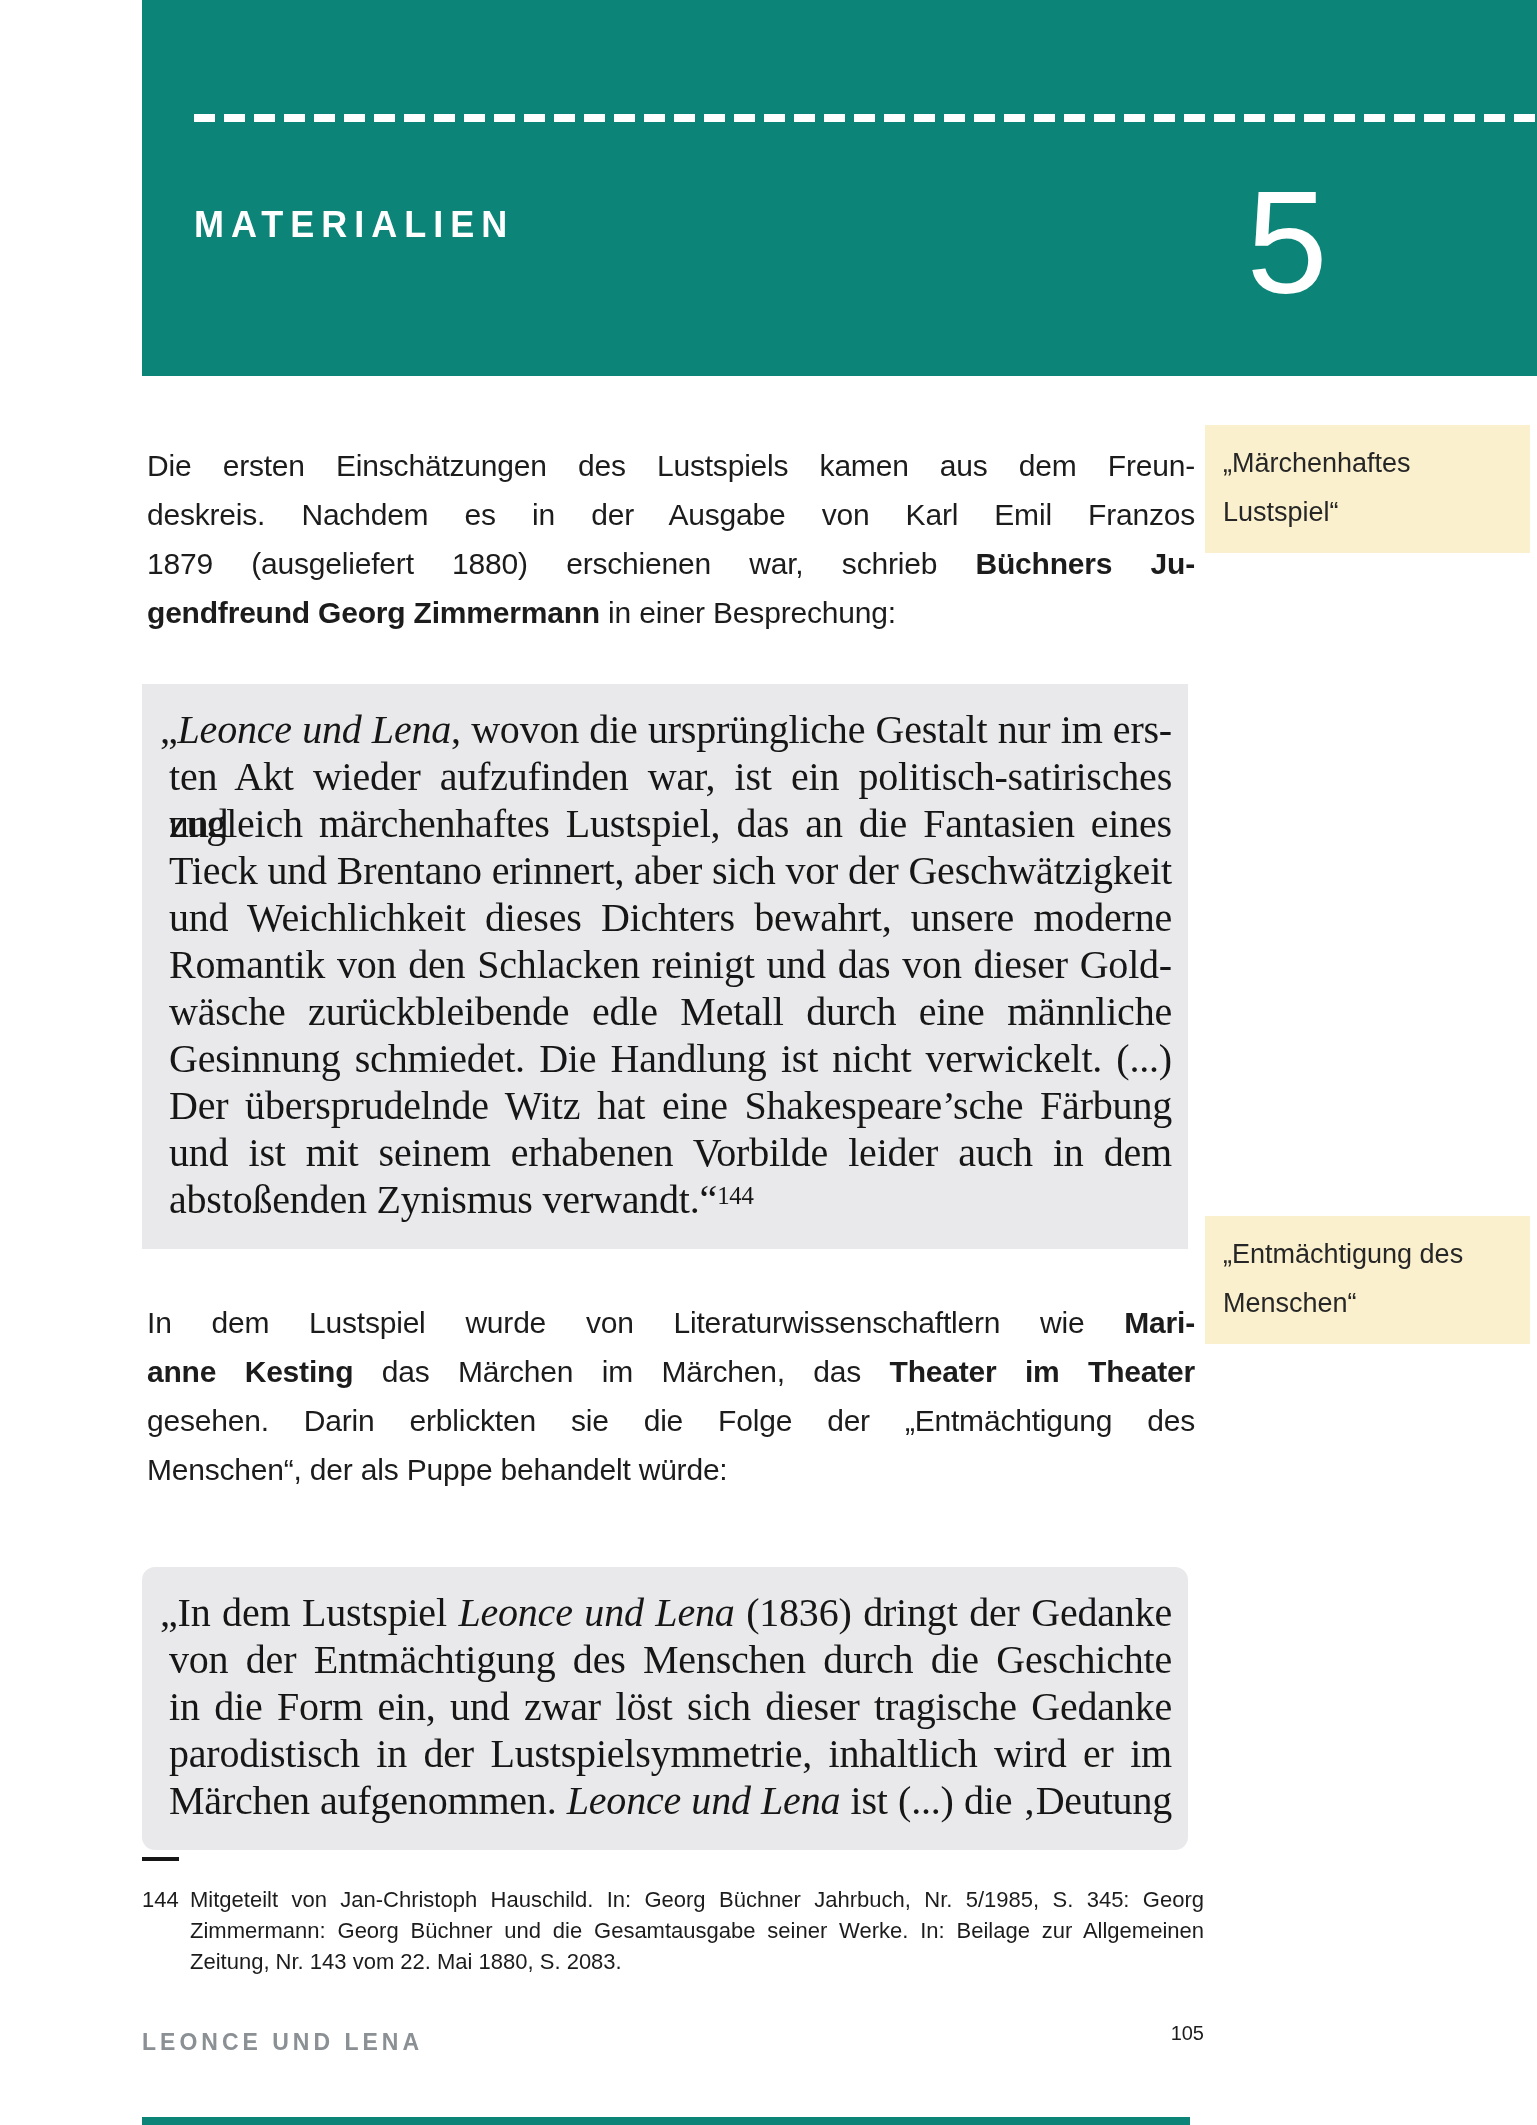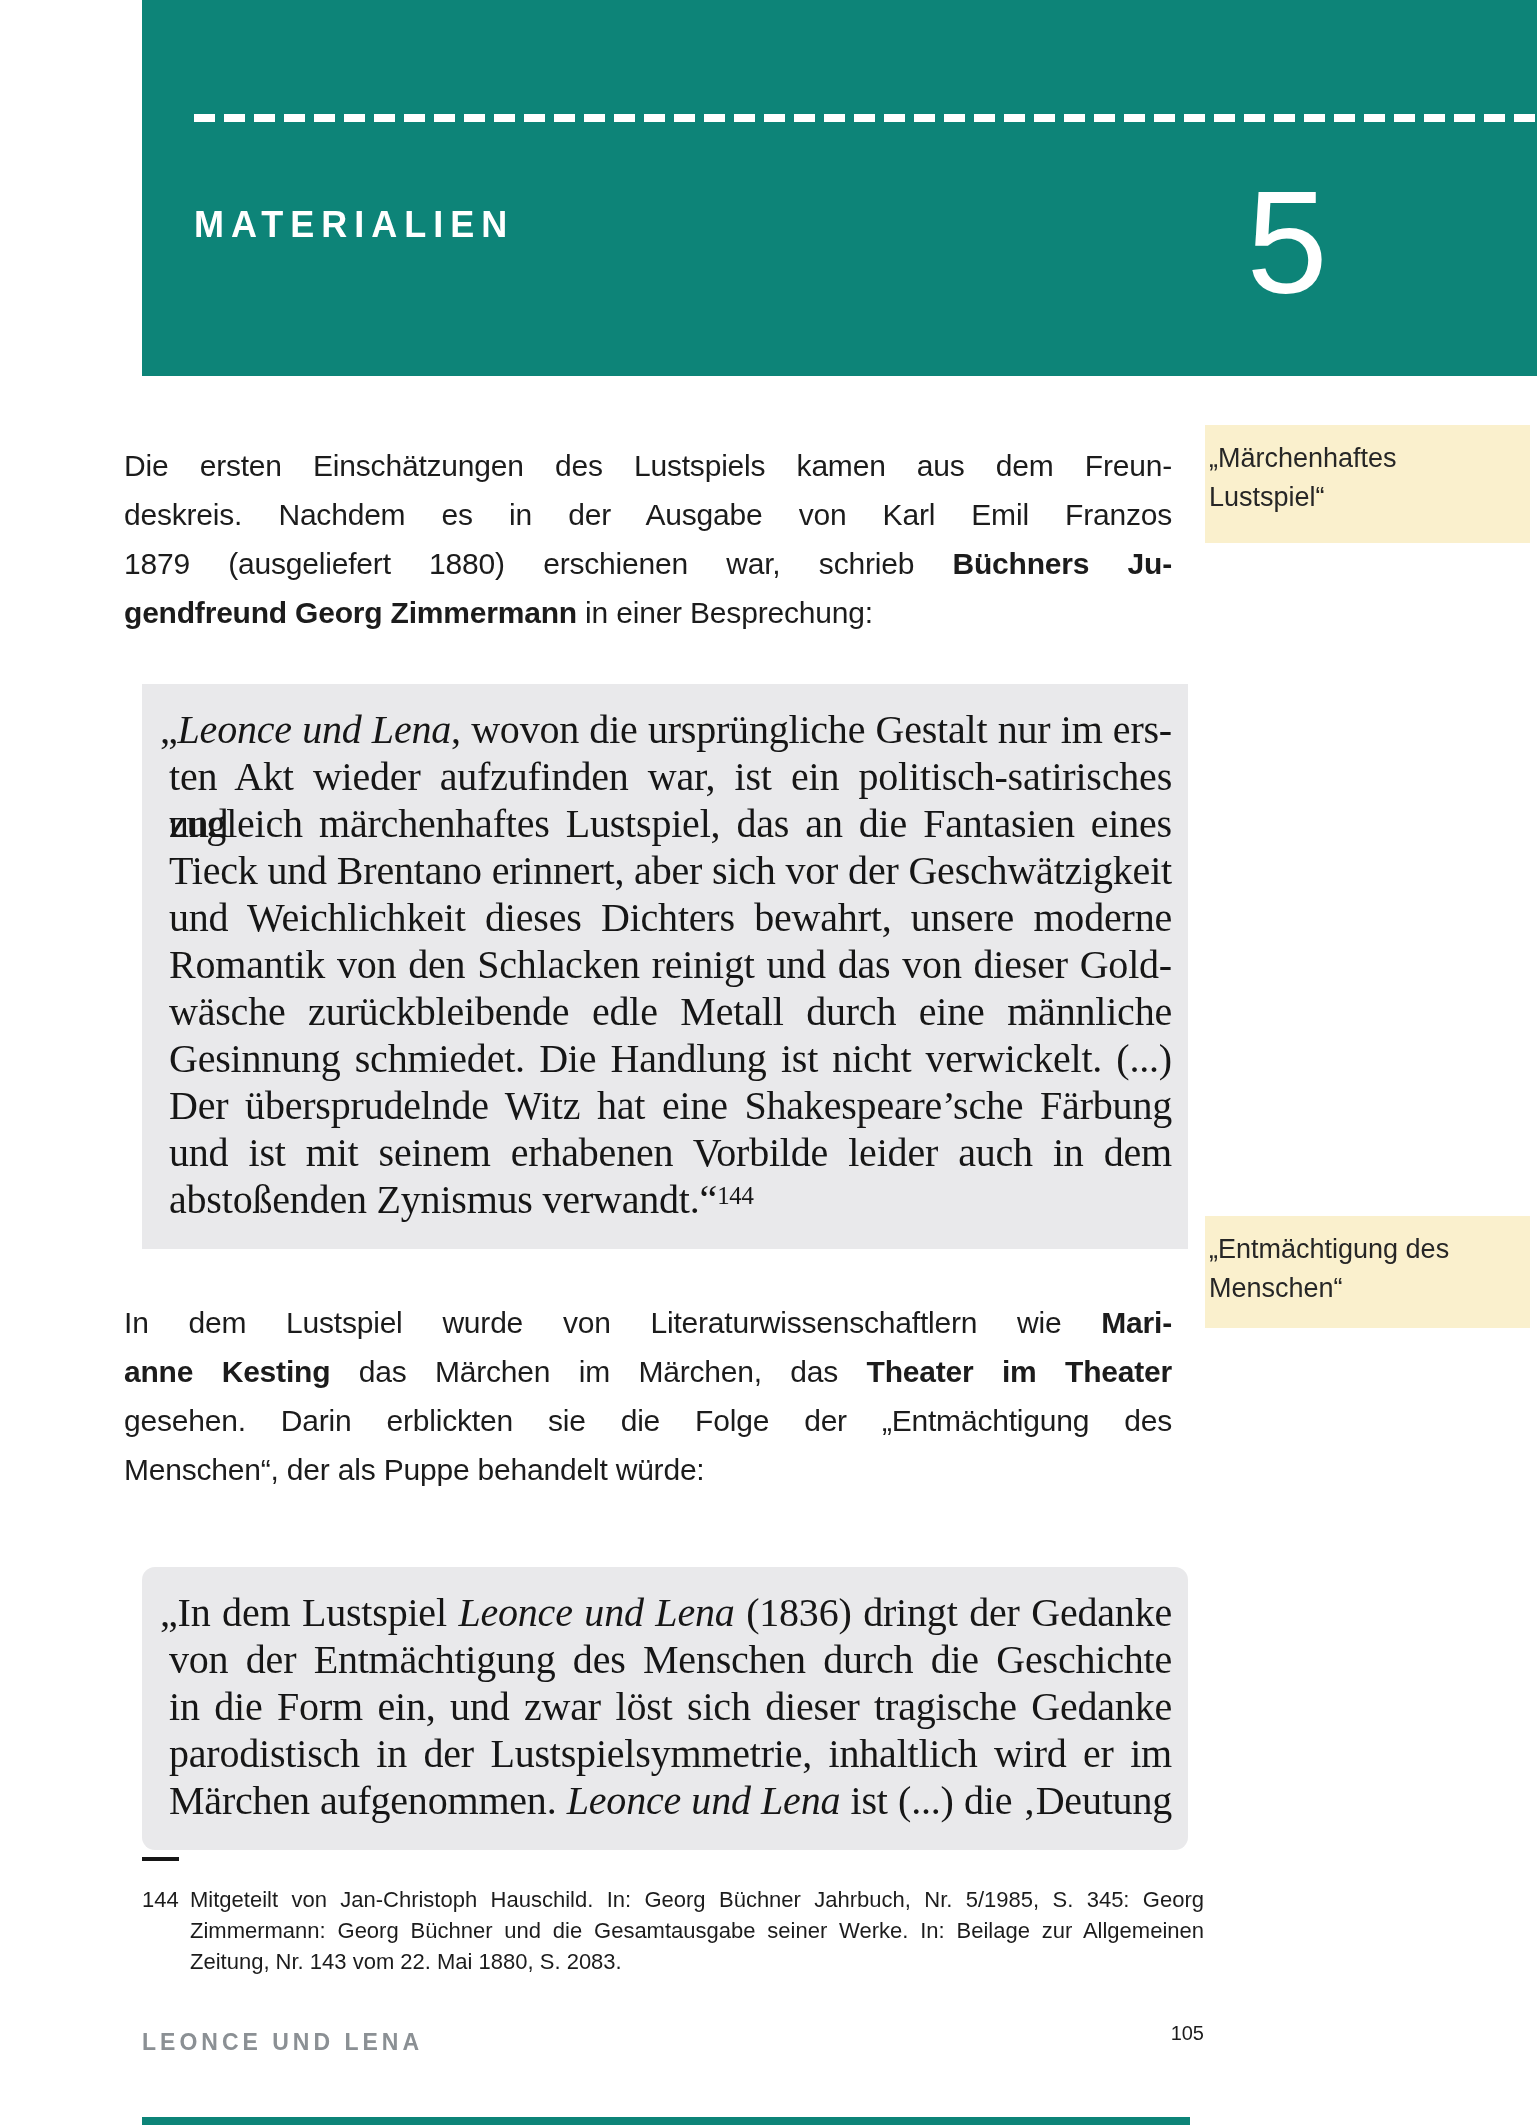--- a/index.html
+++ b/index.html
@@ -15,43 +15,43 @@
   }
   .banner-title{
     position:absolute;left:52px;top:204px;margin:0;
     font-size:36px;font-weight:bold;letter-spacing:7px;color:#ffffff;
   }
   .chapter-num{
     position:absolute;right:140px;top:168px;width:220px;text-align:center;
     font-size:146px;line-height:150px;font-weight:500;color:#ffffff;
   }
   
-  .para{position:absolute;left:124px;width:1048px;font-size:30px;letter-spacing:-0.2px;}
+  .para{position:absolute;left:147px;width:1048px;font-size:30px;letter-spacing:-0.2px;}
   .p1{top:441px;} .p2{top:1298px;}
   .jline{text-align:justify;text-align-last:justify;}
   .para .jline{line-height:49px;height:49px;}
   .para .jline.last{text-align-last:left;}
   .b{font-weight:bold;} .i{font-style:italic;}
   
   .quote{
     position:absolute;left:142px;width:1046px;margin:0;box-sizing:border-box;
     background:#e9e9eb;padding:22px 16px 26px 18px;
     font-family:"Liberation Serif",serif;font-size:40px;letter-spacing:-0.2px;color:#161616;
   }
   .quote .jline{line-height:47px;height:47px;}
   .quote .jline + .jline{padding-left:9px;}
   .q1{top:684px;} .q2{top:1567px;border-radius:13px;}
   .q1 .jline.last{text-align-last:left;}
   .q2 .jline.last{text-align-last:justify;}
   .jline sup{font-size:62%;line-height:0;vertical-align:9px;}
   
   .note{
     position:absolute;left:1205px;width:325px;box-sizing:border-box;
-    background:#faf0cd;color:#262626;font-size:27px;line-height:39px;
-    padding:14px 14px 16px 4px;
+    background:#faf0cd;color:#262626;font-size:27px;line-height:49px;
+    padding:14px 14px 16px 18px;
   }
   .n1{top:425px;min-height:118px;} .n2{top:1216px;min-height:112px;}
   
   .fn-rule{position:absolute;left:142px;top:1857px;width:37px;height:4px;background:#161616;}
   .footnote{position:absolute;left:142px;top:1884px;width:1062px;font-size:22px;display:flex;}
   .fn-num{flex:0 0 48px;width:48px;line-height:31px;}
   .fn-body{flex:1;}
   .fn-body .jline{line-height:31px;height:31px;}
   .fn-body .jline.last{text-align-last:left;}
   

